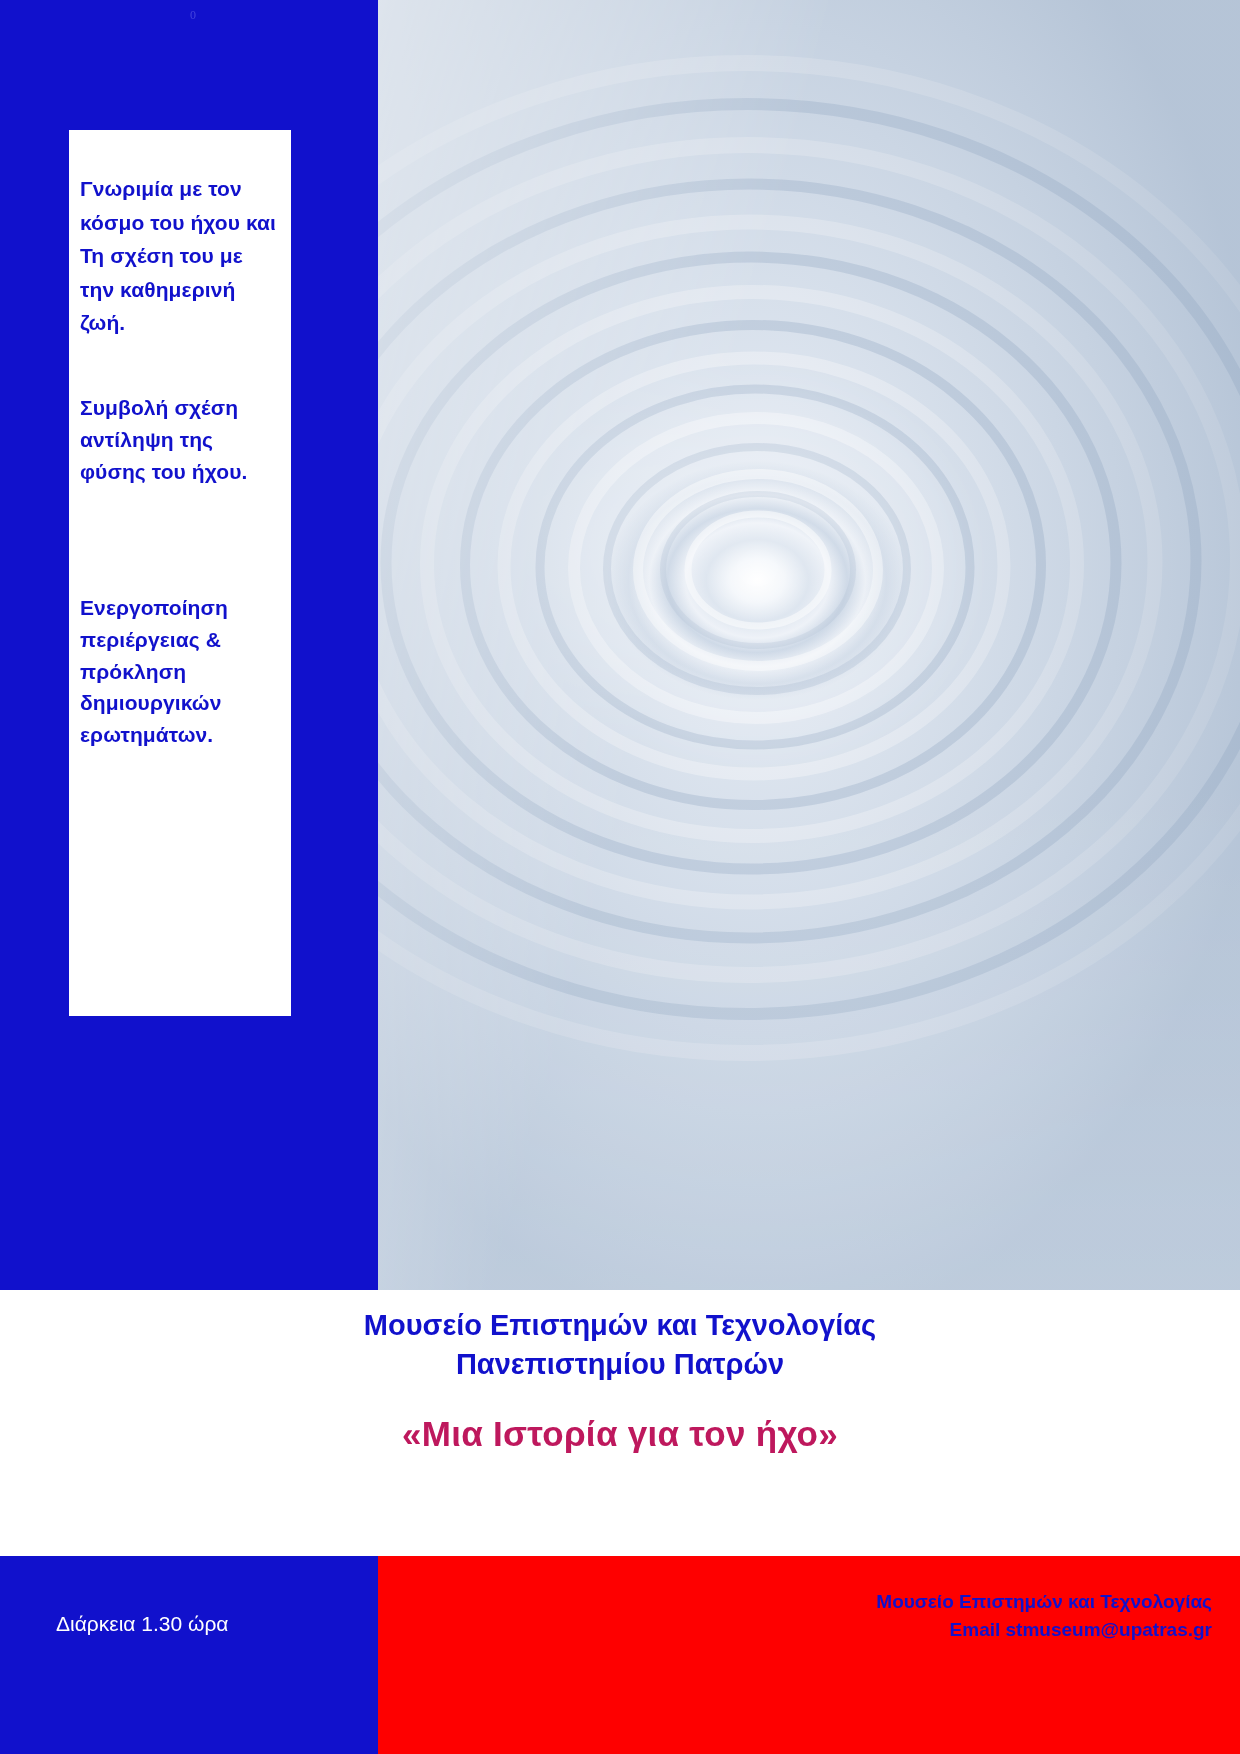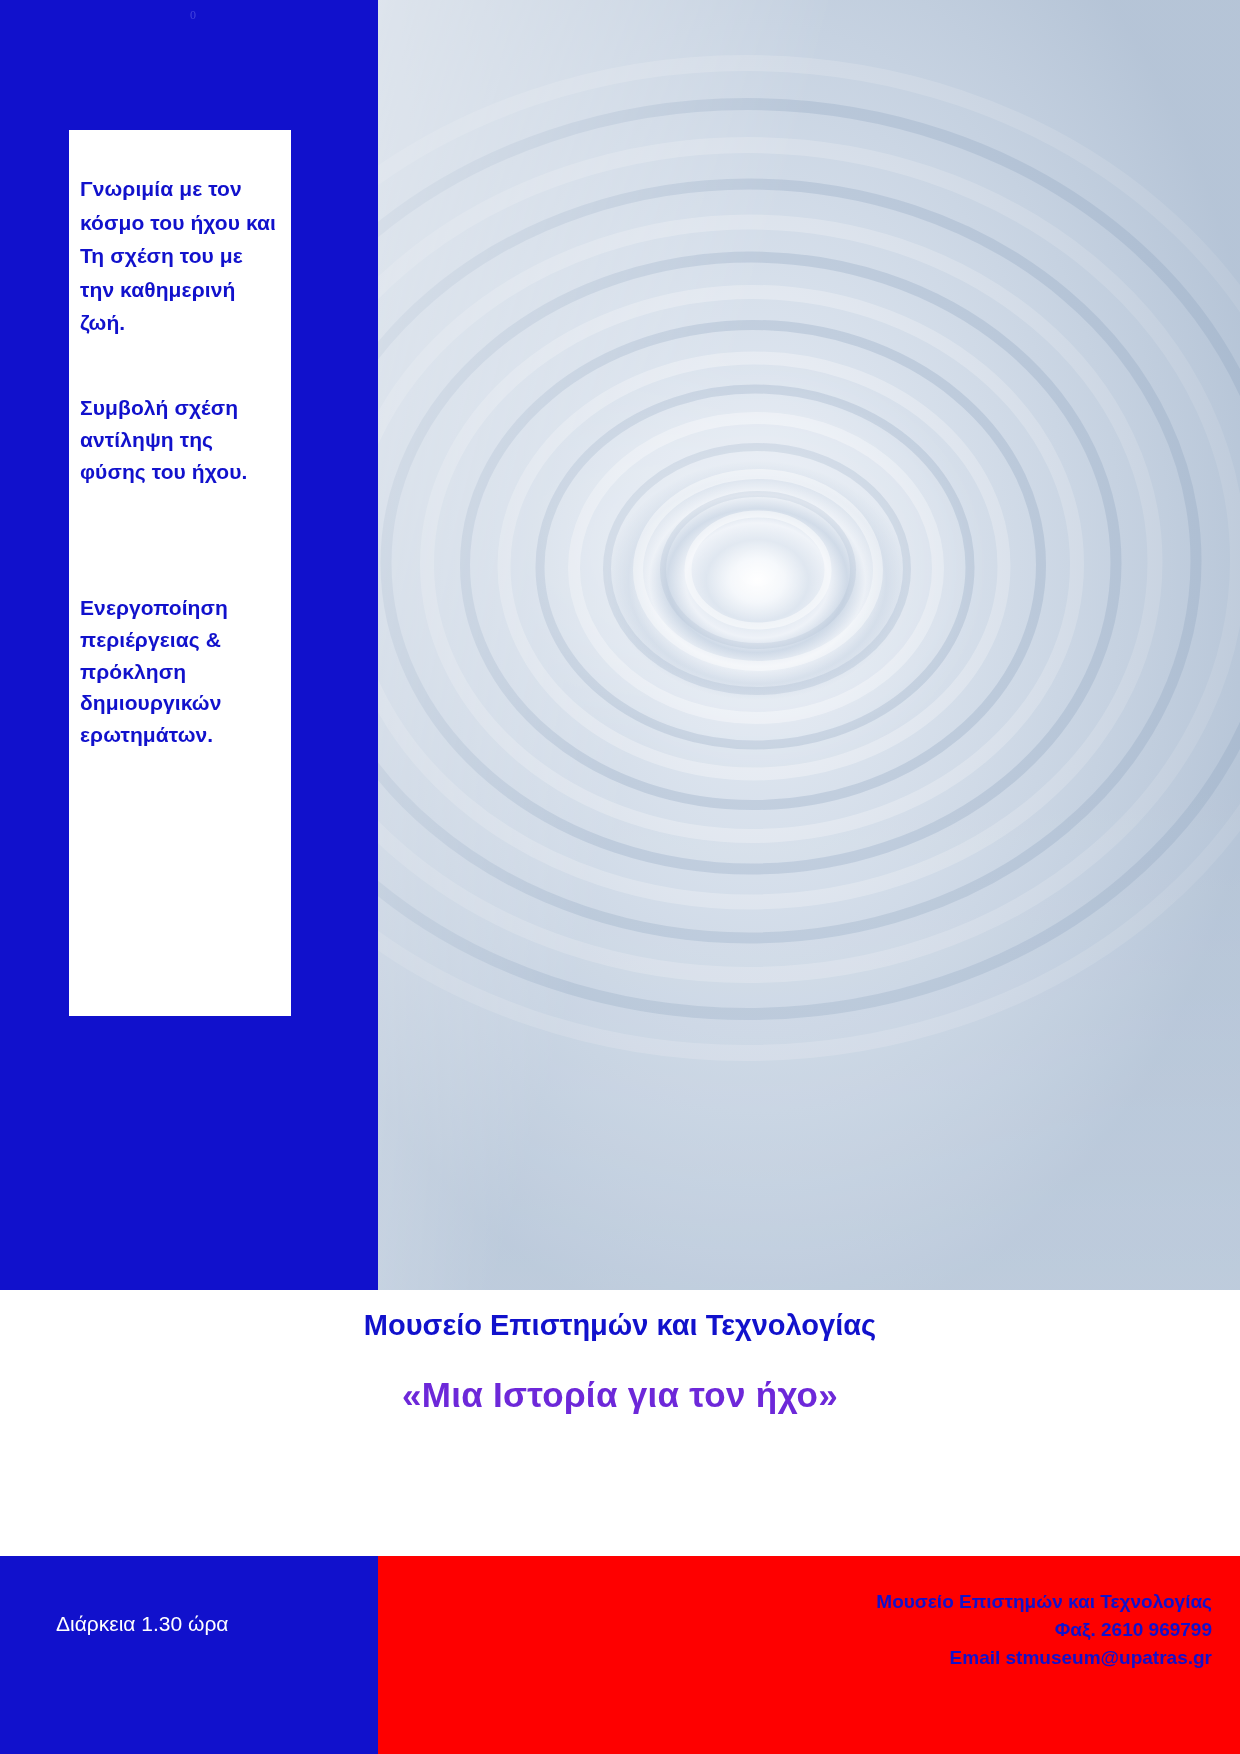--- a/index.html
+++ b/index.html
@@ -126,21 +126,21 @@
   }
   .museum-title .line2 { display: block; }
   .subtitle {
     color: #1111cc;
     font-size: 20px;
     margin: 0;
     padding-top: 22px;
     font-weight: normal;
   }
   .main-title {
-    color: #6d28d9;
+    color: #be185d;
     font-weight: bold;
     font-size: 35px;
     margin: 0;
     padding-top: 30px;
     letter-spacing: 0.3px;
   }
 
   
   .bottom {
     position: absolute;
@@ -231,28 +231,28 @@
       <div class="card-gap-a"></div>
       <p class="card-para tight">Συμβολή σχέση αντίληψη  της φύσης του ήχου.</p>
       <div class="card-gap-b"></div>
       <p class="card-para tight">Ενεργοποίηση περιέργειας &amp; πρόκληση δημιουργικών ερωτημάτων.</p>
     </div>
   </div>
 
   <div class="mid">
     <h1 class="museum-title">
       <span>Μουσείο Επιστημών και Τεχνολογίας</span>
+      <span class="line2">Πανεπιστημίου Πατρών</span>
     </h1>
     <p class="main-title">«Μια Ιστορία για τον ήχο»</p>
   </div>
 
   <div class="bottom">
     <div class="bottom-blue"></div>
     <div class="duration">Διάρκεια  1.30 ώρα</div>
     <div class="bottom-red"></div>
     <div class="contact">
       <div>Μουσείο Επιστημών και Τεχνολογίας</div>
-      <div>Φαξ. 2610 969799</div>
       <div>Email stmuseum@upatras.gr</div>
     </div>
   </div>
 
 </div>
 
 </body></html>

